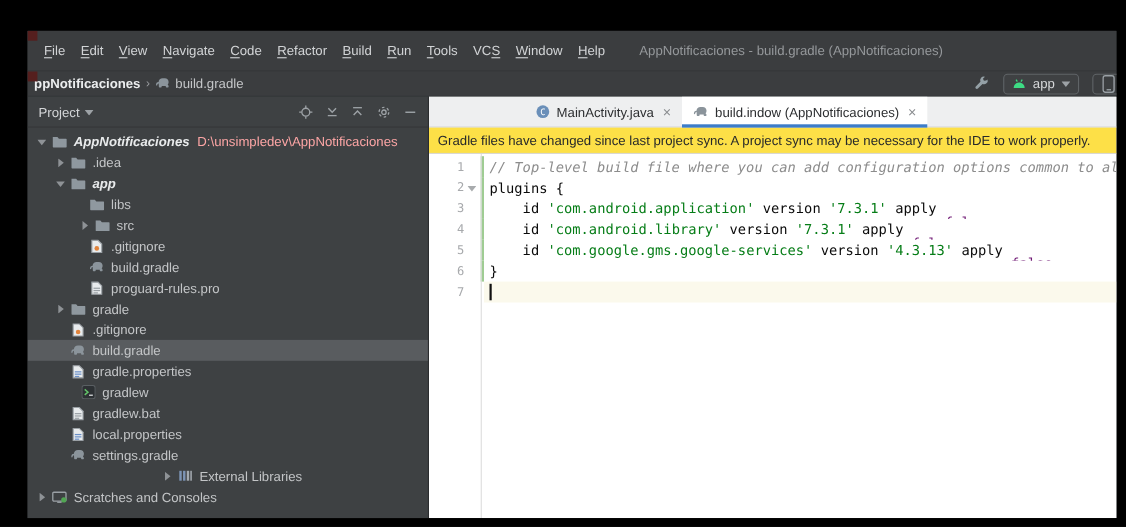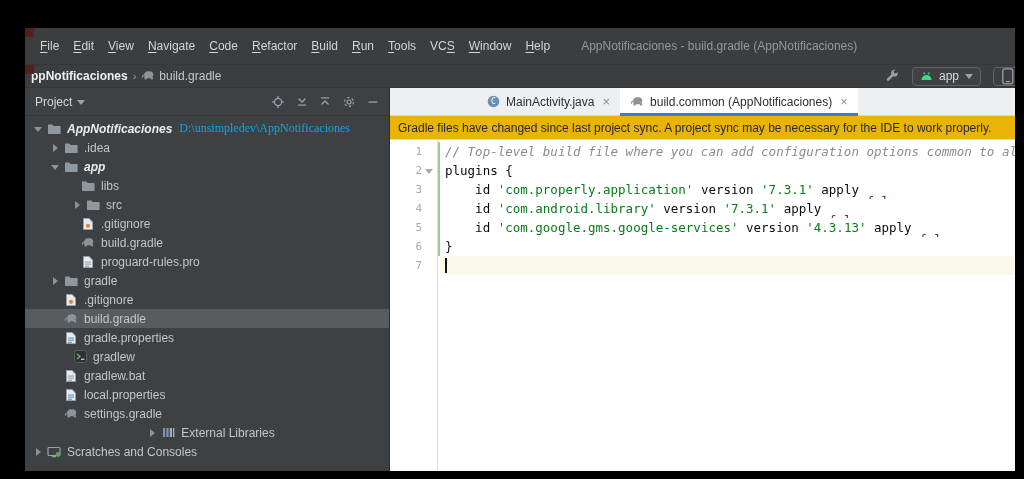--- a/index.html
+++ b/index.html
@@ -61,39 +61,39 @@
   .tree { flex:1; overflow:hidden; padding-top:3px; }
   .tree-row {
     height:19px; display:flex; align-items:center; font-size:12px;
     color:#c3c5c7; white-space:nowrap; cursor:default;
   }
   .tree-row.selected { background:#595c5f; }
   .tree-row.bold .tree-label { color:#e9ebec; font-weight:bold;font-style:italic; }
   .tree-chevron { width:14px; flex:0 0 14px; display:inline-flex; justify-content:center; }
   .tree-icon { width:18px; flex:0 0 18px; display:inline-flex; justify-content:center; }
   .tree-label { margin-left:4px; }
-  .tree-sub { color:#0ea5e9; margin-left:7px;font-family:Liberation Serif, serif; }
+  .tree-sub { color:#fca5a5; margin-left:7px; }
   
   .editor { flex:1; min-width:0; display:flex; flex-direction:column; background:#ffffff; }
   .tabbar {
     height:28px; flex:0 0 28px; background:#eeeff0;
     display:flex; align-items:stretch; padding-left:87px;
     border-bottom:1px solid #d3d4d5;
   }
   .tab {
     display:flex; align-items:center; gap:6px; padding:0 10px;
     font-size:12px; color:#2c2e30; position:relative; cursor:default;
   }
   .tab.active { background:#ffffff; }
   .tab.active::after {
     content:""; position:absolute; left:0; right:0; bottom:-1px; height:3px; background:#3d7dc9;
   }
   .tab-close { color:#8a8d90; font-size:13px; margin-left:2px; line-height:1; }
   .banner {
-    height:24px; flex:0 0 24px; background:#eab308; border-bottom:1px solid #dad8d0;
+    height:24px; flex:0 0 24px; background:#fde047; border-bottom:1px solid #dad8d0;
     display:flex; align-items:center; padding:0 8px; font-size:12px; color:#27292a;
     white-space:nowrap; overflow:hidden;
   }
   .code-area {
     flex:1; position:relative; background:#fff; overflow:hidden; padding-top:2px;
     font-family:"DejaVu Sans Mono","Liberation Mono",monospace; font-size:12.5px;
   }
   .code-area::before {
     content:""; position:absolute; left:47px; top:0; bottom:0; width:1px; background:#dcdcdc;
   }
@@ -459,21 +459,21 @@
             <span>MainActivity.java</span>
             <span class="tab-close">×</span>
           </div>
           <div class="tab active">
             <span class="ticon">
               <svg width="14" height="12" viewBox="0 0 14 12">
                 <path d="M3.2 4.6C3.2 2.6 4.8 1.2 6.8 1.2h2.1c1.9 0 3.4 1.5 3.4 3.4 0 .9-.3 1.7-.9 2.3.5.4.9 1 .9 1.7 0 .5-.4.9-.9.9h-.8c-.5 0-.9-.4-.9-.9V8.2H6v.4c0 .5-.4.9-.9.9h-.8c-.5 0-.9-.4-.9-.9z" fill="#8b949b"></path>
                 <path d="M3.2 5.2c-1 .1-1.8 1-1.8 2" stroke="#8b949b" stroke-width="1.2" fill="none" stroke-linecap="round"></path>
               </svg>
             </span>
-            <span>build.common (AppNotificaciones)</span>
+            <span>build.indow (AppNotificaciones)</span>
             <span class="tab-close">×</span>
           </div>
         </div>
       <div class="banner">Gradle files have changed since last project sync. A project sync may be necessary for the IDE to work properly.</div>
       <div class="code-area" id="code">
           <div class="code-line changed">
             <span class="ln">1</span>
             <span class="fold"></span>
             <span class="bar"></span>
             <span class="line-right">
@@ -491,21 +491,21 @@
             <span class="line-right">
               <span class="seg-plain">plugins {</span>
             </span>
           </div>
           <div class="code-line changed">
             <span class="ln">3</span>
             <span class="fold"></span>
             <span class="bar"></span>
             <span class="line-right">
               <span class="seg-plain">    id </span>
-              <span class="seg-string">'com.properly.application'</span>
+              <span class="seg-string">'com.android.application'</span>
               <span class="seg-plain"> version </span>
               <span class="seg-string">'7.3.1'</span>
               <span class="seg-plain"> apply </span>
               <span class="seg-keyword">false</span>
             </span>
           </div>
           <div class="code-line changed">
             <span class="ln">4</span>
             <span class="fold"></span>
             <span class="bar"></span>

